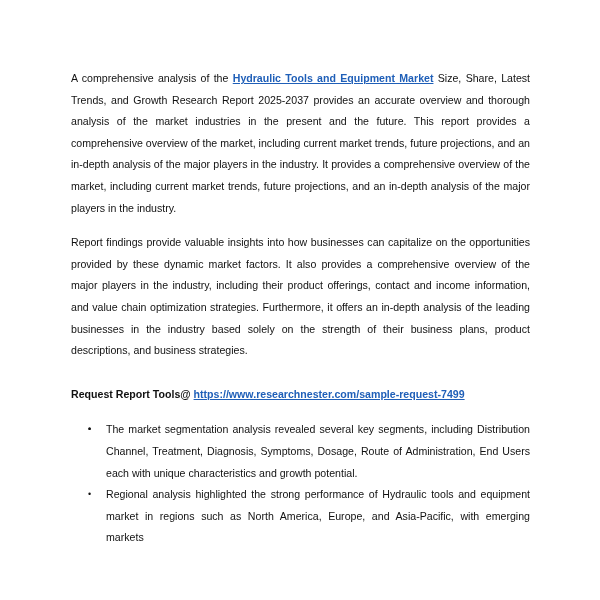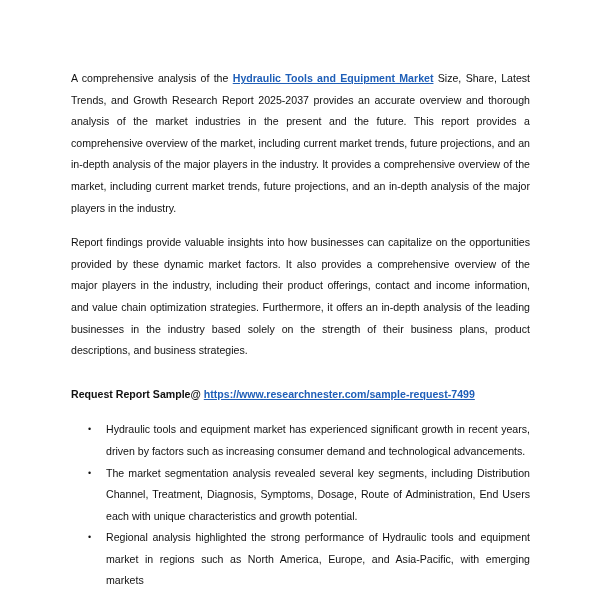--- a/index.html
+++ b/index.html
@@ -56,21 +56,21 @@
     }
   </style>
 </head>
 <body>
 
 <div class="page">
   <p class="para1"><span>A comprehensive analysis of the </span><a>Hydraulic Tools and Equipment Market</a><span> Size, Share, Latest Trends, and Growth Research Report 2025-2037 provides an accurate overview and thorough analysis of the market industries in the present and the future. This report provides a comprehensive overview of the market, including current market trends, future projections, and an in-depth analysis of the major players in the industry. It provides a comprehensive overview of the market, including current market trends, future projections, and an in-depth analysis of the major players in the industry.</span></p>
 
   <p class="para2">Report findings provide valuable insights into how businesses can capitalize on the opportunities provided by these dynamic market factors. It also provides a comprehensive overview of the major players in the industry, including their product offerings, contact and income information, and value chain optimization strategies. Furthermore, it offers an in-depth analysis of the leading businesses in the industry based solely on the strength of their business plans, product descriptions, and business strategies.</p>
 
-  <p class="para3"><span>Request Report Sample@ </span><a>https://www.researchnester.com/sample-request-7499</a></p>
+  <p class="para3"><span>Request Report Tools@ </span><a>https://www.researchnester.com/sample-request-7499</a></p>
 
 
   <ul>
-    <li><span class="bullet">•</span><span>Hydraulic tools and equipment market has experienced significant growth in recent years, driven by factors such as increasing consumer demand and technological advancements.</span></li>
+    <li><span class="bullet">•</span></li>
     <li><span class="bullet">•</span><span>The market segmentation analysis revealed several key segments, including Distribution Channel, Treatment, Diagnosis, Symptoms, Dosage, Route of Administration, End Users each with unique characteristics and growth potential.</span></li>
     <li><span class="bullet">•</span><span>Regional analysis highlighted the strong performance of Hydraulic tools and equipment market in regions such as North America, Europe, and Asia-Pacific, with emerging markets</span></li>
   </ul>
 </div>
 
 </body></html>

